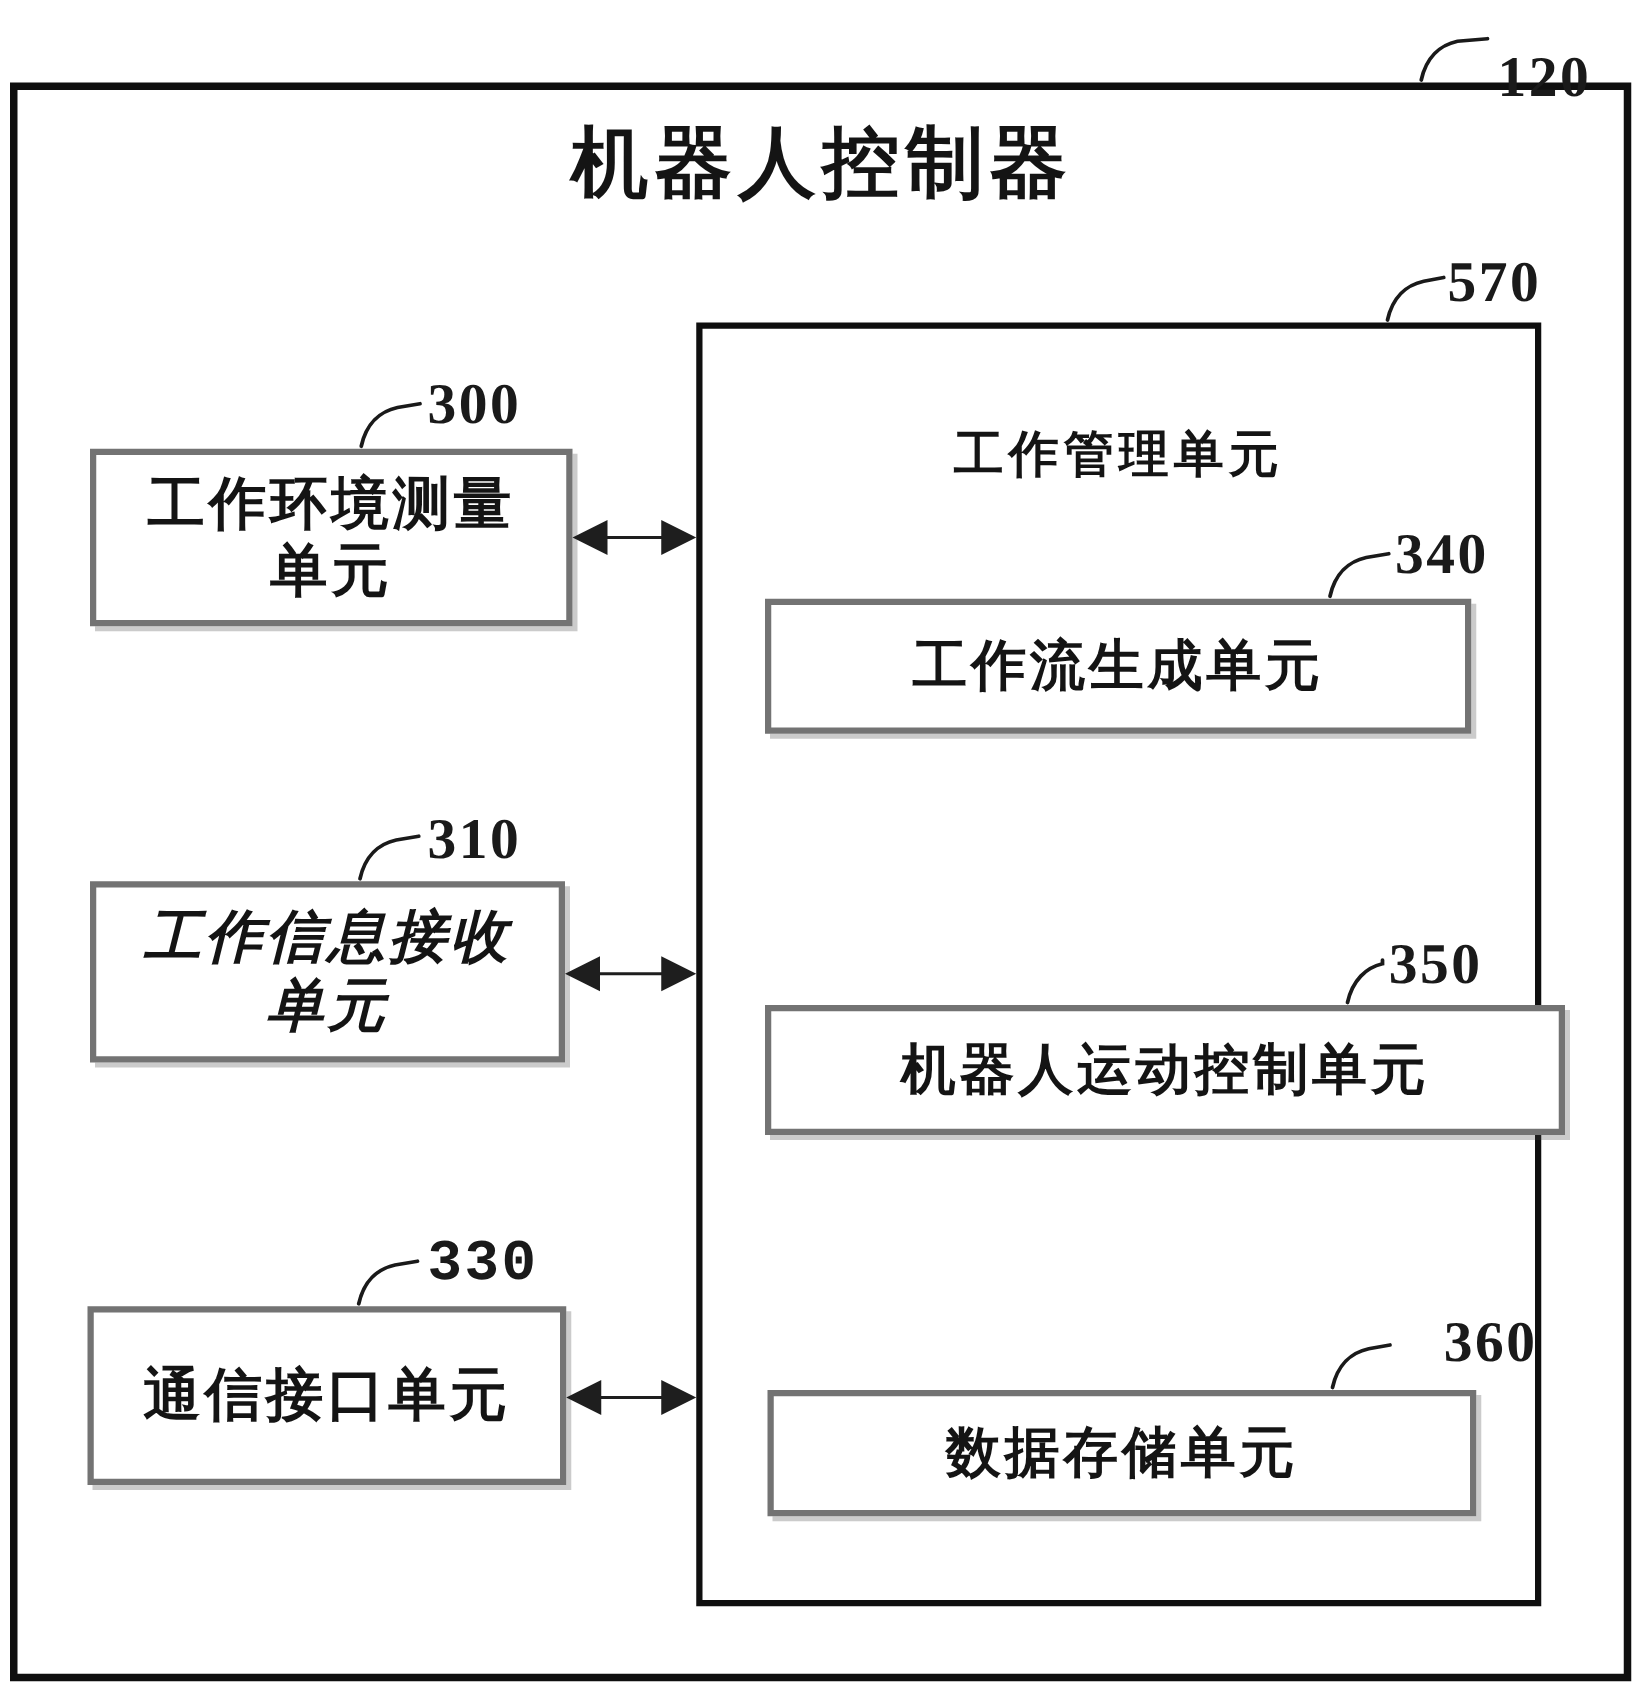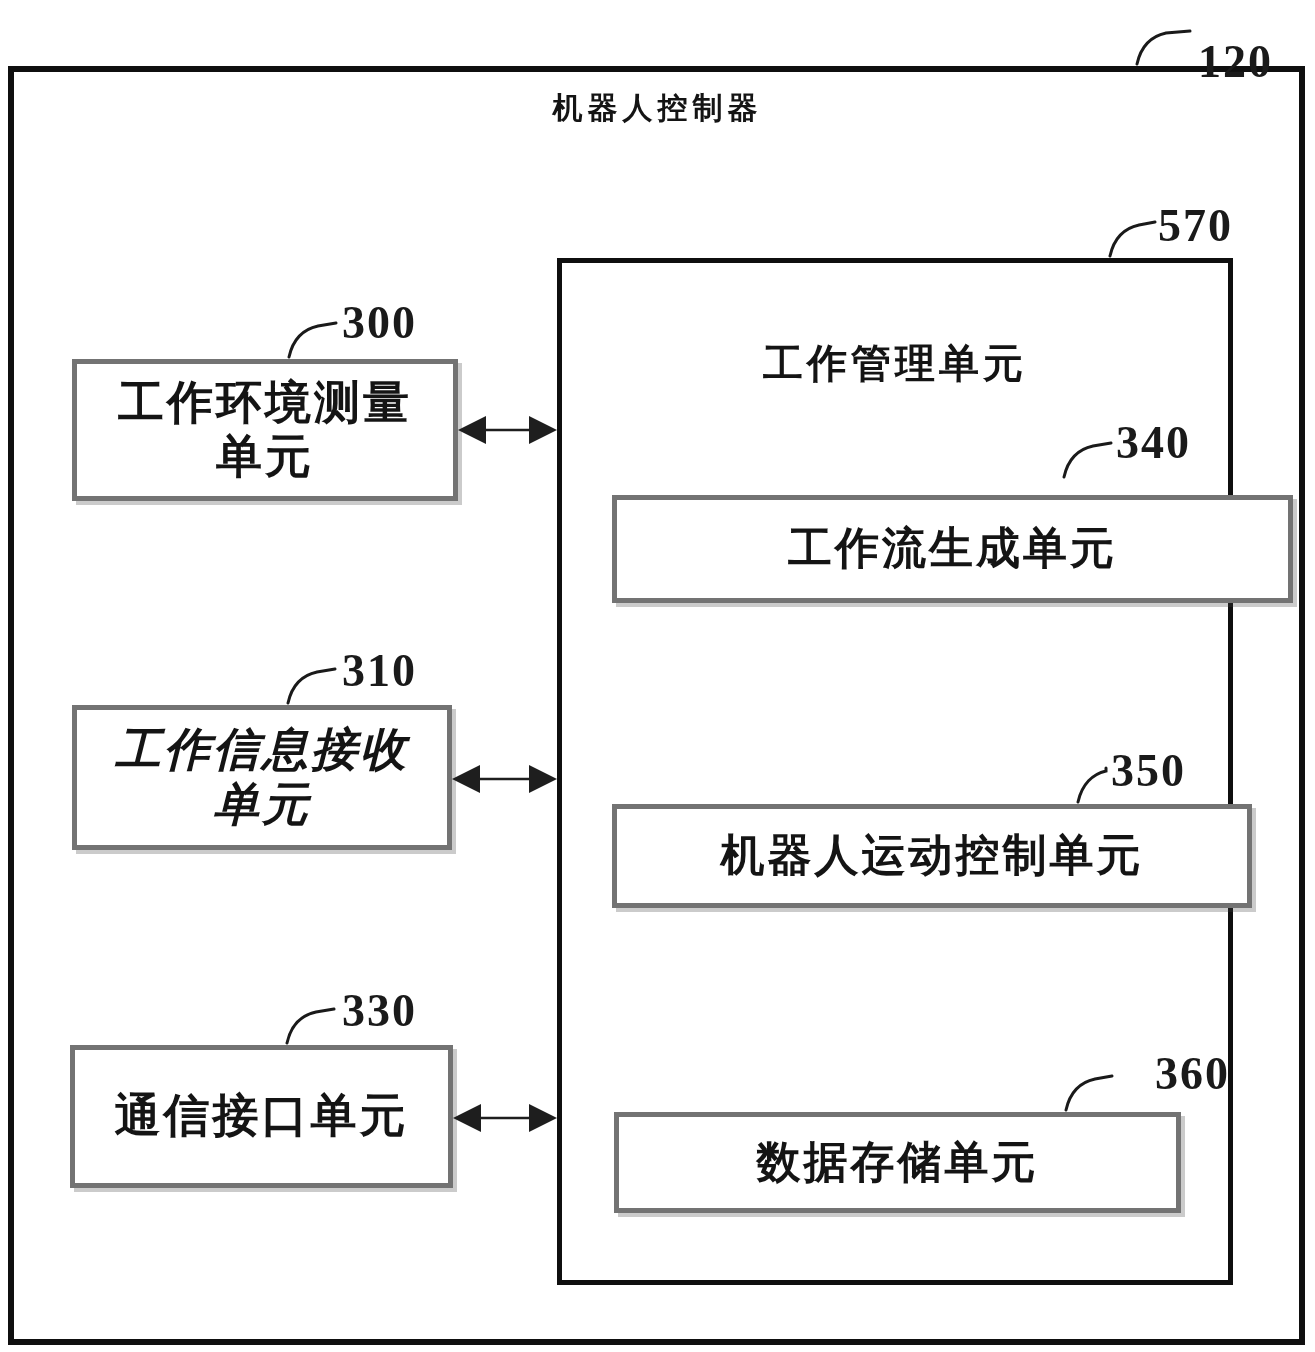--- a/index.html
+++ b/index.html
@@ -11,52 +11,52 @@
     color:#141414;
     overflow:hidden;
   }
   .overlay{position:absolute;left:0;top:0;width:1315px;height:1352px;pointer-events:none;}
   .outer-box{
     position:absolute;left:8px;top:66px;width:1297px;height:1279px;
     border:6px solid #0f0f0f;box-sizing:border-box;background:transparent;
   }
   .main-title{
     position:absolute;left:0;top:88px;width:1315px;
-    text-align:center;font-size:30px;letter-spacing:5px;font-weight:bold;
+    text-align:center;font-size:62px;letter-spacing:5px;font-weight:bold;
   }
   .unit-box{
     position:absolute;box-sizing:border-box;
     border:5px solid #737373;background:#ffffff;
     display:flex;flex-direction:column;align-items:center;justify-content:center;
     box-shadow:4px 4px 0 rgba(70,70,70,0.28);
   }
   .unit-box .line{font-size:46px;letter-spacing:3px;font-weight:bold;line-height:1.18;text-align:center;}
   .box-300{left:72px;top:359px;width:386px;height:142px;}
   .box-310{left:72px;top:705px;width:380px;height:145px;font-style:italic;}
   .box-330{left:70px;top:1045px;width:383px;height:143px;}
   .manager-box{
     position:absolute;left:557px;top:258px;width:676px;height:1027px;
     border:5px solid #0f0f0f;box-sizing:border-box;background:#ffffff;
   }
   .manager-title{
     position:absolute;left:557px;top:336px;width:676px;
     text-align:center;font-size:40px;letter-spacing:4px;font-weight:bold;
   }
-  .inner-340{left:612px;top:495px;width:681px;height:108px;}
+  .inner-340{left:612px;top:479px;width:565px;height:108px;}
   .inner-350{left:612px;top:804px;width:640px;height:104px;}
   .inner-360{left:614px;top:1112px;width:567px;height:101px;}
   .inner-340 .line,.inner-350 .line,.inner-360 .line{font-size:44px;}
   .ref-num{
     position:absolute;font-size:46px;line-height:1;font-weight:bold;
     letter-spacing:2px;color:#1a1a1a;
   }
   .ref-120{left:1198px;top:0;margin-top:39px;}
   .ref-300{left:342px;top:300px;}
   .ref-310{left:342px;top:648px;}
-  .ref-330{left:342px;top:988px;}
+  .ref-330{left:342px;top:988px;font-family:Liberation Mono, monospace;}
   .ref-320{left:1158px;top:203px;}
   .ref-340{left:1116px;top:420px;}
   .ref-350{left:1111px;top:748px;}
   .ref-360{left:1115px;top:1051px;margin-left:40px;}
   .leader{stroke:#1a1a1a;stroke-width:3;fill:none;stroke-linecap:round;}
   .arrow-shaft{stroke:#1e1e1e;stroke-width:2.5;}
   .arrow-head{fill:#1e1e1e;stroke:none;}
 </style>
 </head>
 <body>

